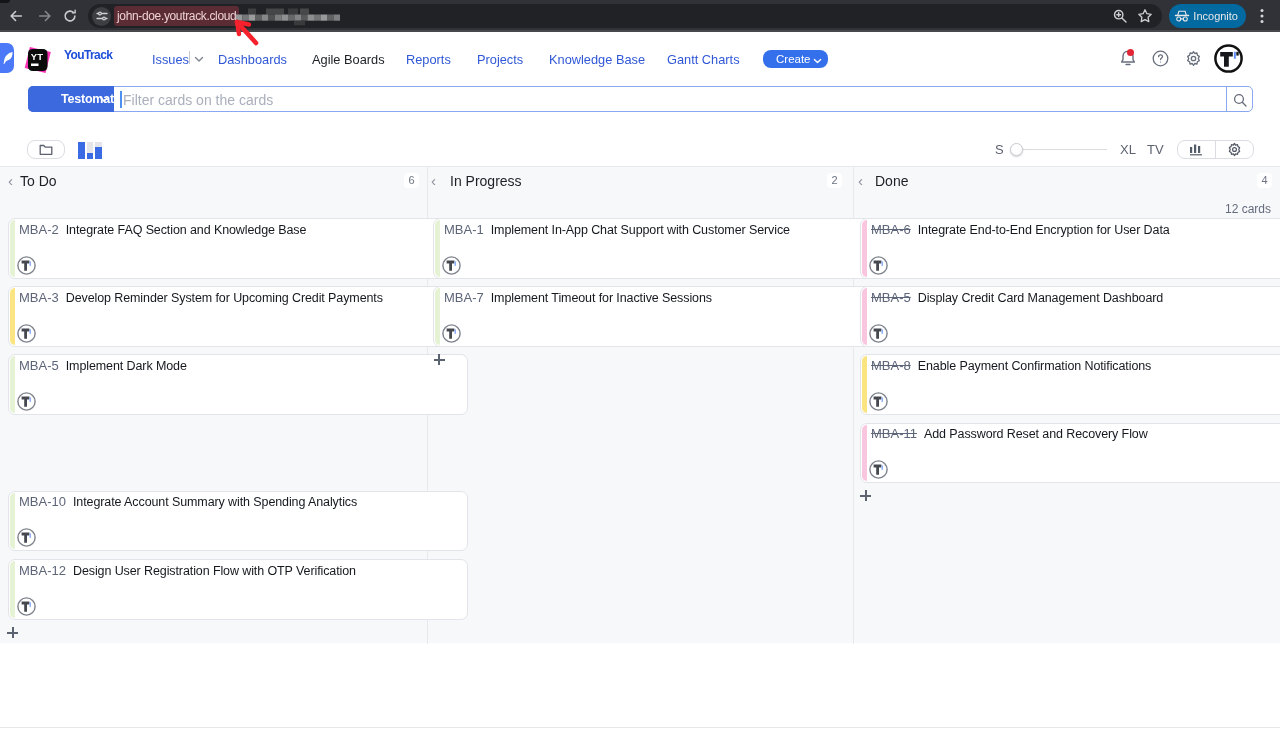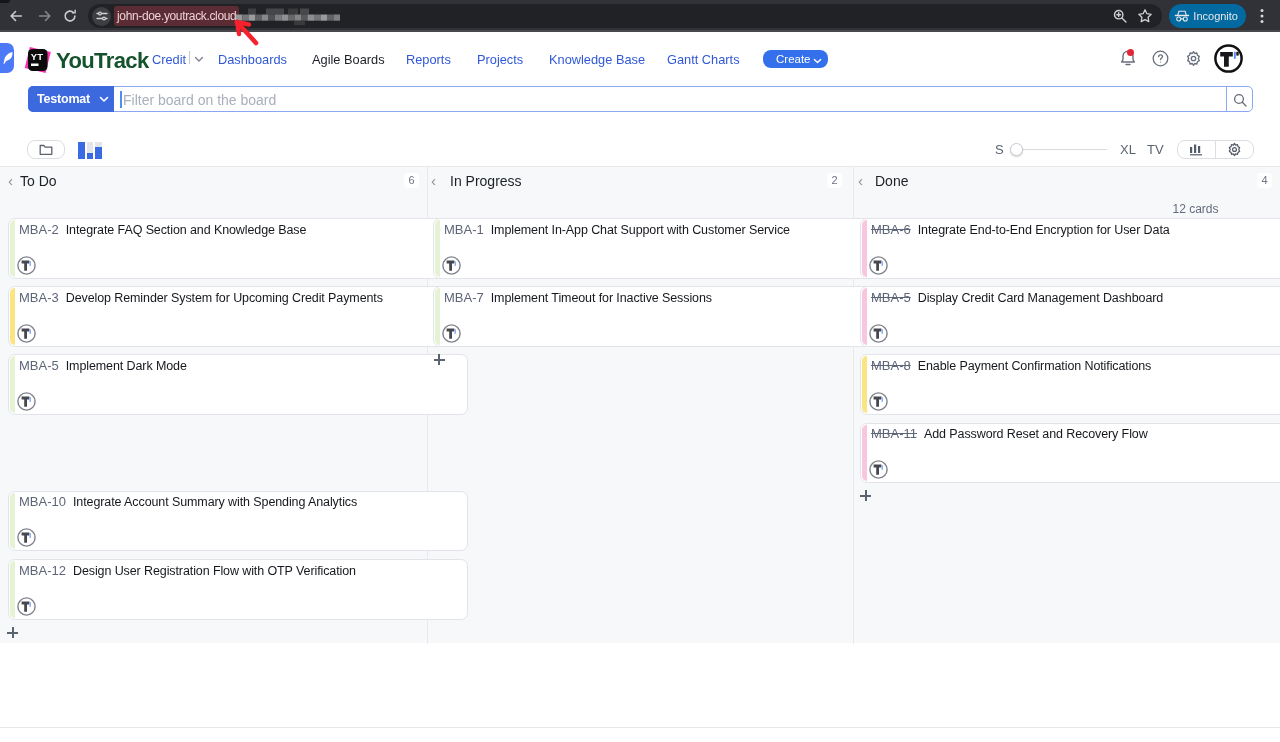--- a/index.html
+++ b/index.html
@@ -14,21 +14,21 @@
 #tunebtn{position:absolute;left:4px;top:2.5px;width:19px;height:19px;border-radius:50%;background:#3d3e42}
 .urlsel{position:absolute;left:26px;top:2px;height:20px;border-radius:3px;background:#5c2c35;color:#edd2d5;font-size:12px;line-height:20px;padding:0 3px;letter-spacing:-0.35px}
 #incog{position:absolute;left:1169px;top:4px;width:77px;height:24px;border-radius:12px;background:#0369a1;color:#e6e8ea;font-size:11px;line-height:24px;text-align:right;padding-right:8px}
 
 #apphdr{position:absolute;left:0;top:32px;width:1280px;height:53px;background:#fff}
 .nav{position:absolute;top:52px;font-size:12.8px;color:#3058d6}
 .blueTab{position:absolute;left:0;top:43px;width:14px;height:30px;background:#4b79f7;border-radius:0 7px 7px 0}
 #createbtn{position:absolute;left:763px;top:50px;width:65px;height:18px;border-radius:8px;background:#3470ec;color:#fff;font-size:11.5px;text-align:left;padding-left:13px;line-height:18px}
 
 #filterbar{position:absolute;left:28px;top:86px;width:1225px;height:26px;border:1px solid #8aa7f2;border-radius:5px;background:#fff}
-#tstbtn{position:absolute;left:-1px;top:-1px;width:86px;height:26px;background:#3c69de;border-radius:5px 0 0 5px;color:#fff;font-size:12.5px;font-weight:bold;letter-spacing:-0.2px;line-height:26px;text-align:left;padding-left:9px}
+#tstbtn{position:absolute;left:-1px;top:-1px;width:86px;height:26px;background:#3c69de;border-radius:5px 0 0 5px;color:#fff;font-size:12.5px;font-weight:bold;letter-spacing:-0.2px;line-height:26px;text-align:right;padding-left:1px}
 
 .gbtn{position:absolute;border:1px solid #dbdde2;border-radius:8px;background:#fff}
 
 #board{position:absolute;left:0;top:166px;width:1280px;height:477px;background:#f7f8fa;border-top:1px solid #e8e9ec}
 .vsep{position:absolute;top:0;width:1px;height:477px;background:#e8e9ec}
 .colhdr{position:absolute;top:0;height:27px;font-size:14px;color:#1c2026;line-height:27px}
 .chev{color:#8a8f99;font-size:15px}
 .cnt{position:absolute;top:6px;height:15px;min-width:15px;background:#fff;border-radius:4px;color:#6c7383;font-size:11px;line-height:15px;text-align:center;padding:0 4px}
 .card{position:absolute;width:460px;height:60.5px;background:#fff;border:1px solid #e3e4e9;border-radius:7px}
 .card .strip{position:absolute;left:1px;top:1px;bottom:1px;width:5px;border-radius:6px 0 0 6px}
@@ -130,22 +130,22 @@
       <path d="M10.5 1C6 2 3 5 2.2 9.2L1.5 13l1.3-.4C3.4 10 5 9.5 6.6 9 9 8.2 10.8 5 10.5 1z"></path>
     </svg>
 </div>
 
 <svg class="abs" style="left:24px;top:44px" width="30" height="30" viewBox="0 0 30 30">
   <polygon points="5.9,2.9 26.8,8.1 21.6,29.1 0.7,23.9" fill="#f932b5"></polygon>
   <rect x="4" y="5" width="19.5" height="22" rx="4.5" fill="#0b0b0b"></rect>
   <text x="6.8" y="16" font-size="9.5" font-weight="bold" fill="#fff" font-family="Liberation Sans">YT</text>
   <rect x="7" y="19.5" width="7.5" height="2.5" fill="#fff"></rect>
 </svg>
-<div class="abs" style="left:56px;top:48px;font-size:22px;font-weight:bold;color:#14532d;letter-spacing:-0.6px">YouTrack</div>
-<div class="nav" style="left:152px">Credit</div>
+<div class="abs" style="left:64px;top:48px;font-size:12px;font-weight:bold;color:#1d4ed8;letter-spacing:-0.6px">YouTrack</div>
+<div class="nav" style="left:152px">Issues</div>
 <div class="abs" style="left:189px;top:51px;width:1px;height:13px;background:#c6c9cf"></div>
 <svg class="abs" style="left:194px;top:56px" width="10" height="7" viewBox="0 0 10 7" fill="none" stroke="#7e8490" stroke-width="1.4" stroke-linecap="round" stroke-linejoin="round">
     <path d="M1.5 1.5L5 5l3.5-3.5"></path>
   </svg>
 <div class="nav" style="left:218px">Dashboards</div>
 <div class="nav" style="left:312px;color:#1c2026">Agile Boards</div>
 <div class="nav" style="left:406px">Reports</div>
 <div class="nav" style="left:477px">Projects</div>
 <div class="nav" style="left:549px">Knowledge Base</div>
 <div class="nav" style="left:667px">Gantt Charts</div>
@@ -179,21 +179,21 @@
   <rect x="22.3" y="7.8" width="2.4" height="3.8" fill="#16181b"></rect>
 </svg>
 
 <div id="filterbar">
   <div id="tstbtn">Testomat
     <svg class="abs" style="left:71px;top:9.5px" width="10" height="7" viewBox="0 0 10 7" fill="none" stroke="#fff" stroke-width="1.6" stroke-linecap="round" stroke-linejoin="round">
         <path d="M1.5 1.5L5 5l3.5-3.5"></path>
       </svg>
   </div>
   <div class="abs" style="left:91px;top:4px;width:1.5px;height:17px;background:#4d90f0"></div>
-  <div class="abs" style="left:94px;top:5px;font-size:14px;color:#a9afbb">Filter board on the board</div>
+  <div class="abs" style="left:94px;top:5px;font-size:14px;color:#a9afbb">Filter cards on the cards</div>
   <div class="abs" style="left:1197px;top:-1px;width:1px;height:26px;background:#8aa7f2"></div>
   <svg class="abs" style="left:1204px;top:6px" width="14" height="14" viewBox="0 0 14 14" fill="none" stroke="#646b78" stroke-width="1.3" stroke-linecap="round">
       <circle cx="6" cy="6" r="4.4"></circle>
       <path d="M9.3 9.3L13 13"></path>
     </svg>
 </div>
 
 <div class="gbtn" style="left:27px;top:140px;width:38px;height:19px"></div>
 <svg class="abs" style="left:39px;top:143px" width="14" height="13" viewBox="0 0 14 13" fill="none" stroke="#5b616d" stroke-width="1.3" stroke-linejoin="round">
     <path d="M1.2 2.5h3.6l1.4 1.6h6.6v7.2H1.2z"></path>
@@ -225,21 +225,21 @@
 
 <div id="board">
   <div class="vsep" style="left:427px"></div>
   <div class="vsep" style="left:853px"></div>
   <div class="colhdr" style="left:8px"><span class="chev">‹</span><span style="margin-left:7px">To Do</span></div>
   <div class="colhdr" style="left:431px"><span class="chev">‹</span><span style="margin-left:14px">In Progress</span></div>
   <div class="colhdr" style="left:858px"><span class="chev">‹</span><span style="margin-left:12px">Done</span></div>
   <div class="cnt" style="left:404px">6</div>
   <div class="cnt" style="left:827px">2</div>
   <div class="cnt" style="left:1257px">4</div>
-  <div class="abs" style="top:35px;left:1120px;width:151px;text-align:center;font-size:12px;color:#646b7c">12 cards</div>
+  <div class="abs" style="top:35px;left:1120px;width:151px;text-align:right;font-size:12px;color:#646b7c">12 cards</div>
 
   <div class="card" style="left:8px;top:51px">
       <div class="strip green"></div>
       <div class="line"><span class="id">MBA-2</span>Integrate FAQ Section and Knowledge Base</div>
       <svg class="av" width="19" height="19" viewBox="0 0 19 19">
         <circle cx="9.5" cy="9.5" r="8.6" fill="#fff" stroke="#7c818b" stroke-width="1.4"></circle>
         <path d="M4.6 4.6h7.8v2.9h-2.4v7.3H7.2V7.5H4.6z" fill="#45494f"></path>
         <rect x="12.5" y="5.3" width="1.5" height="4.6" fill="#8fb0f7"></rect>
       </svg>
     </div>

